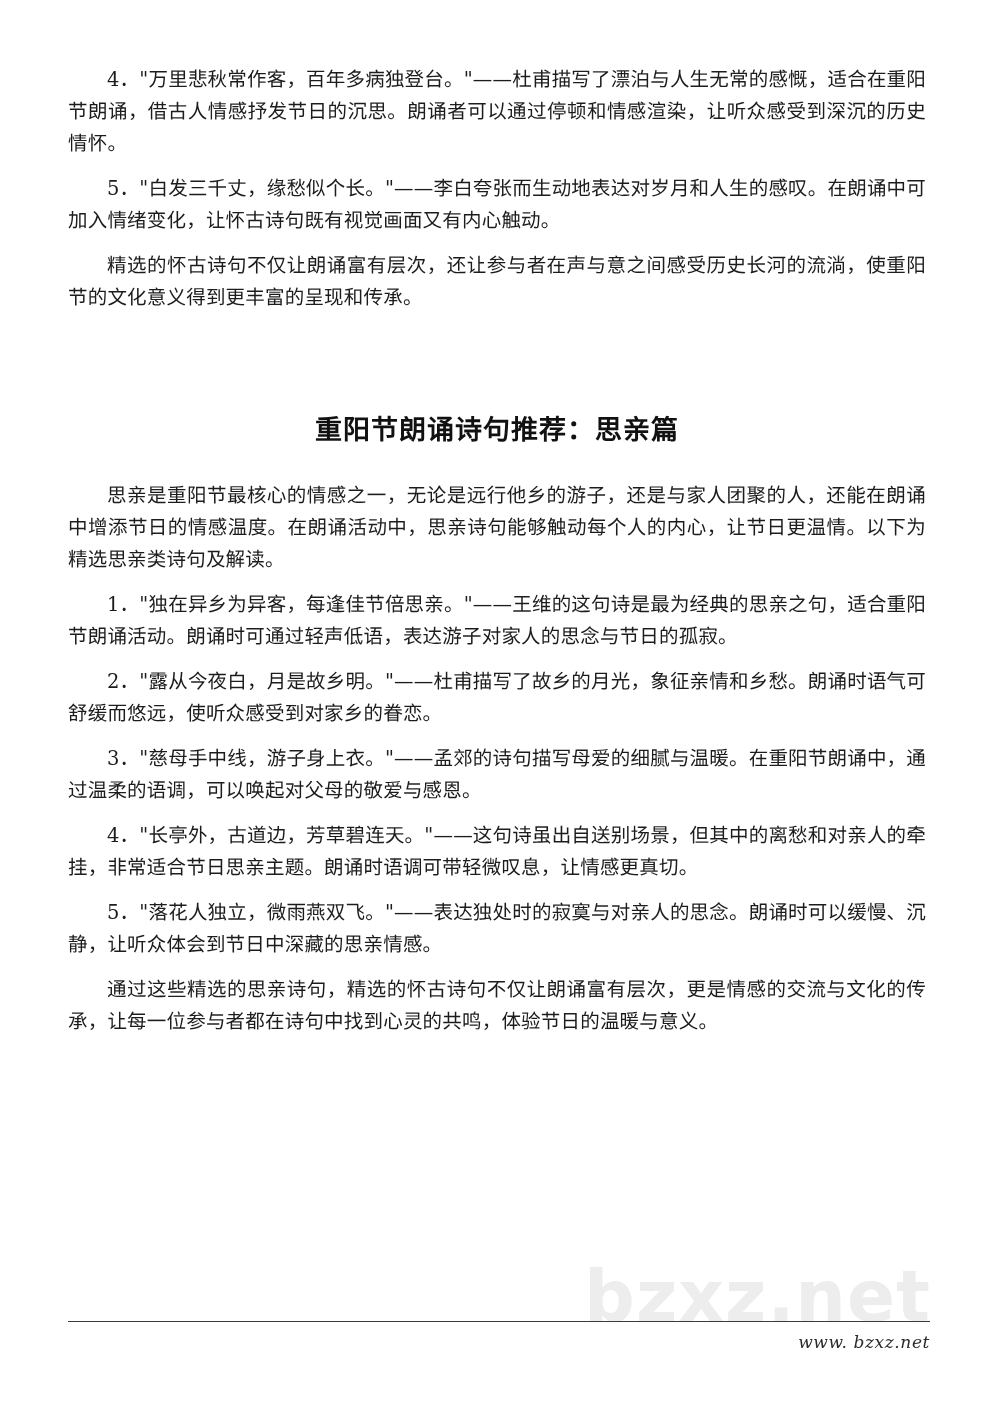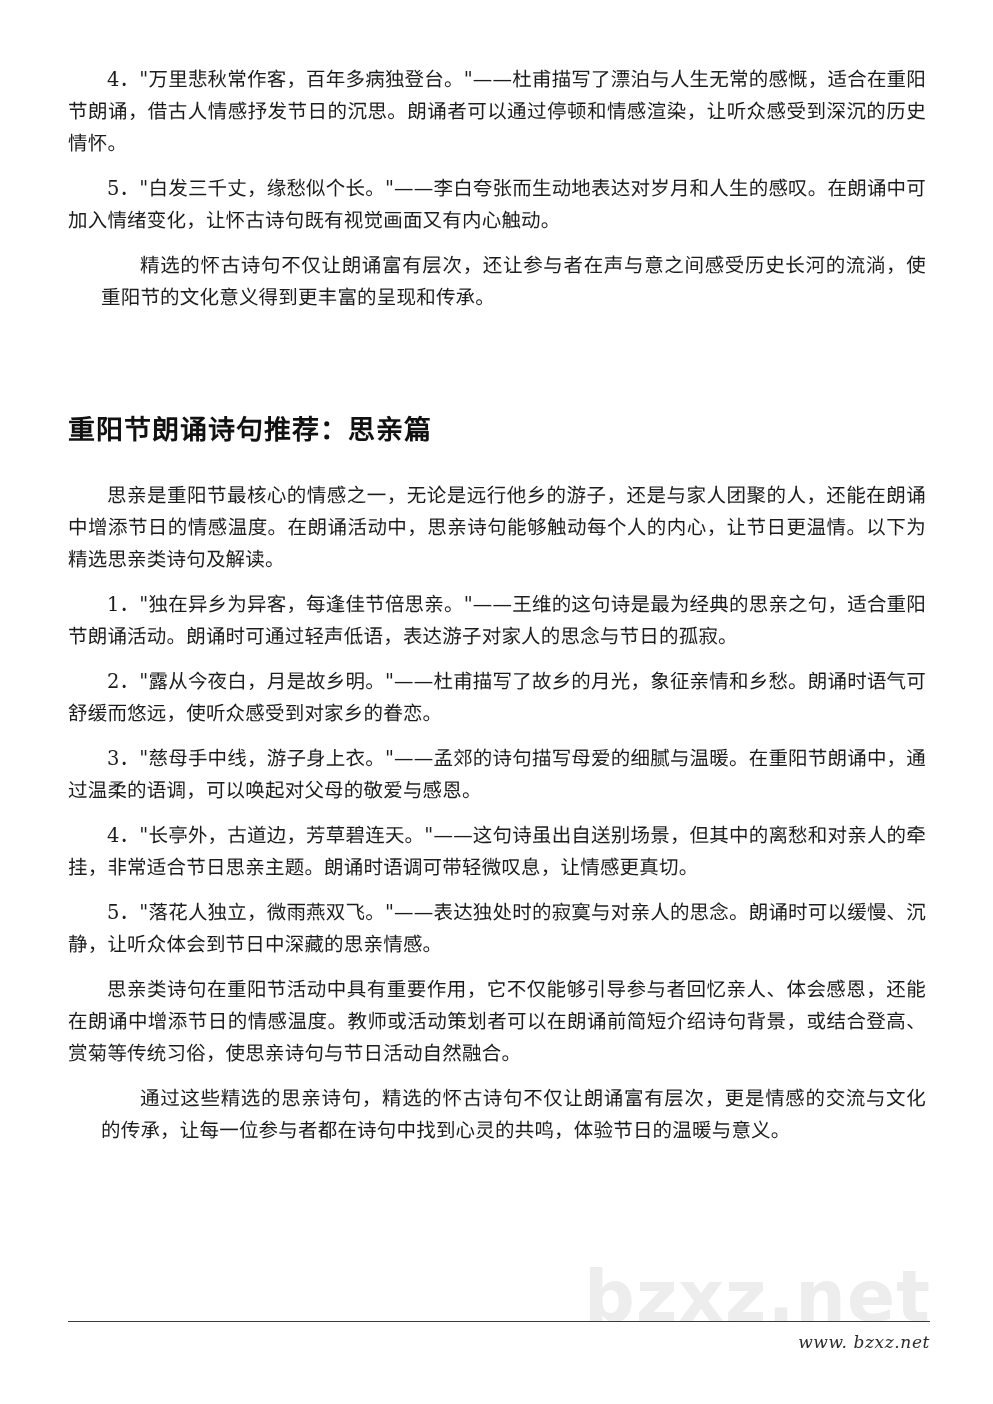--- a/index.html
+++ b/index.html
@@ -51,31 +51,31 @@
     line-height: 32px;
     text-align: justify;
     text-justify: inter-ideograph;
     text-indent: 2em;
     letter-spacing: 0.2px;
     color: #1c1c1c;
   }
 
   .para:last-child {
     margin-bottom: 0;
-    margin-left: 33px;
   }
 
   
   .section-gap {
     height: 96px;
   }
 
   
   .doc-heading {
     margin: 0 0 30px 0;
+    text-align: center;
     text-indent: 0;
     font-size: 27px;
     font-weight: 700;
     line-height: 40px;
     letter-spacing: 1px;
     color: #111111;
   }
 
   
   .footer {
@@ -123,21 +123,20 @@
       <h1 class="doc-heading">重阳节朗诵诗句推荐：思亲篇</h1>
 
       <p class="para">思亲是重阳节最核心的情感之一，无论是远行他乡的游子，还是与家人团聚的人，还能在朗诵中增添节日的情感温度。在朗诵活动中，思亲诗句能够触动每个人的内心，让节日更温情。以下为精选思亲类诗句及解读。</p>
 
       <p class="para">1．"独在异乡为异客，每逢佳节倍思亲。"——王维的这句诗是最为经典的思亲之句，适合重阳节朗诵活动。朗诵时可通过轻声低语，表达游子对家人的思念与节日的孤寂。</p>
       <p class="para">2．"露从今夜白，月是故乡明。"——杜甫描写了故乡的月光，象征亲情和乡愁。朗诵时语气可舒缓而悠远，使听众感受到对家乡的眷恋。</p>
       <p class="para">3．"慈母手中线，游子身上衣。"——孟郊的诗句描写母爱的细腻与温暖。在重阳节朗诵中，通过温柔的语调，可以唤起对父母的敬爱与感恩。</p>
       <p class="para">4．"长亭外，古道边，芳草碧连天。"——这句诗虽出自送别场景，但其中的离愁和对亲人的牵挂，非常适合节日思亲主题。朗诵时语调可带轻微叹息，让情感更真切。</p>
       <p class="para">5．"落花人独立，微雨燕双飞。"——表达独处时的寂寞与对亲人的思念。朗诵时可以缓慢、沉静，让听众体会到节日中深藏的思亲情感。</p>
 
-      <p class="para">思亲类诗句在重阳节活动中具有重要作用，它不仅能够引导参与者回忆亲人、体会感恩，还能在朗诵中增添节日的情感温度。教师或活动策划者可以在朗诵前简短介绍诗句背景，或结合登高、赏菊等传统习俗，使思亲诗句与节日活动自然融合。</p>
       <p class="para">通过这些精选的思亲诗句，精选的怀古诗句不仅让朗诵富有层次，更是情感的交流与文化的传承，让每一位参与者都在诗句中找到心灵的共鸣，体验节日的温暖与意义。</p>
     </div>
 
   </div>
 
   <div class="footer">
     <div class="footer-rule"></div>
     <div class="footer-url">www. bzxz.net</div>
   </div>
 

